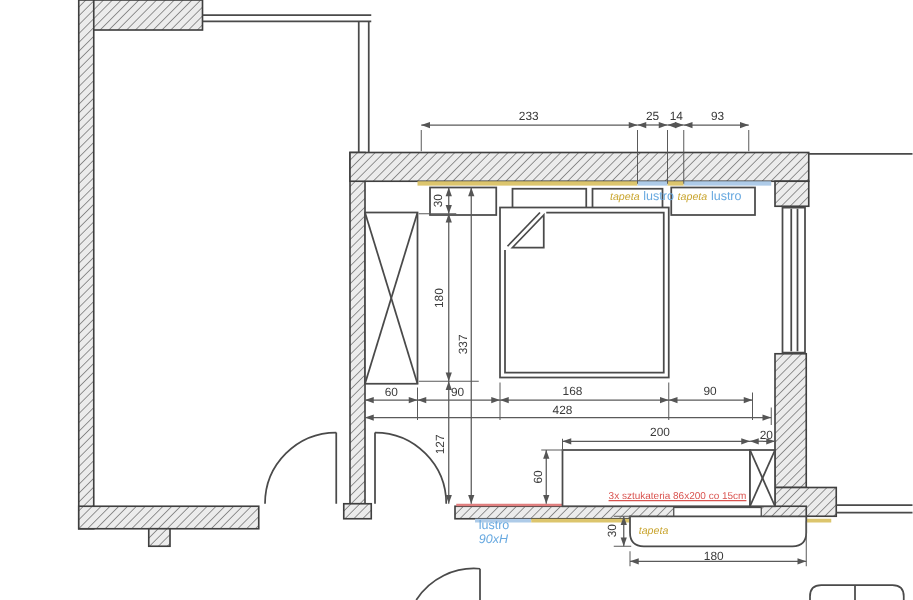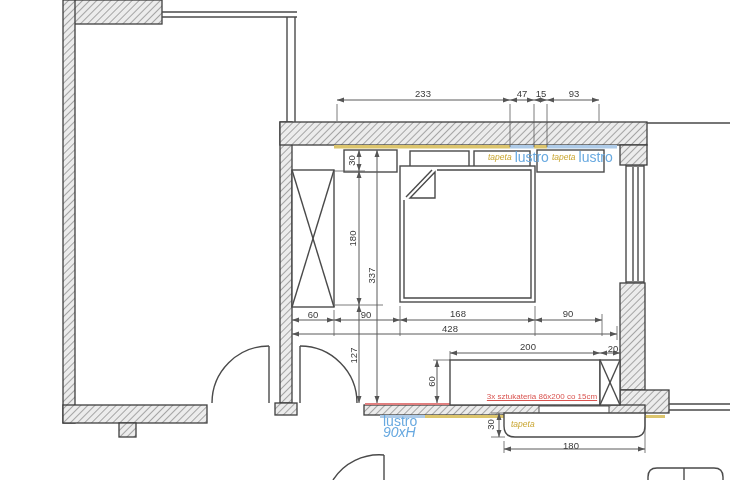--- a/index.html
+++ b/index.html
@@ -3,21 +3,21 @@
 <meta charset="utf-8">
 <style>
   html,body{margin:0;padding:0;background:#fff;}
   #plan{position:relative;width:730px;height:480px;background:#fff;overflow:hidden;
         font-family:"Liberation Sans", sans-serif;margin-left:47px;}
   #plan svg{position:absolute;left:0;top:0;}
   .lbl{position:absolute;font-size:9.5px;color:#3a3a3a;line-height:11px;white-space:nowrap;}
   .ctr{width:34px;text-align:center;}
   .vtext{width:34px;text-align:center;transform:rotate(-90deg);}
   .tapeta{color:#c9a52f;font-size:8.5px;font-style:italic;}
-  .lustro{color:#68a9e0;font-size:14px;}
+  .lustro{color:#68a9e0;font-size:10px;}
   .stucco{color:#d9534f;font-size:8px;text-decoration:underline;}
   .note2{line-height:10.5px;}
   .hb-row{display:flex;gap:3px;}
 </style>
 </head>
 <body>
 
 <div id="plan">
 
 <svg width="730" height="480" viewBox="0 0 730 480">
@@ -152,22 +152,22 @@
     <line x1="403" y1="353" x2="553" y2="353" marker-start="url(#arr)" marker-end="url(#arr)"></line>
     <line x1="553" y1="353" x2="573" y2="353" marker-start="url(#arr)" marker-end="url(#arr)"></line>
     <line x1="390" y1="360" x2="390" y2="403" marker-start="url(#arr)" marker-end="url(#arr)"></line>
 
     <line x1="452" y1="413" x2="452" y2="437" marker-start="url(#arr)" marker-end="url(#arr)"></line>
     <line x1="457" y1="449" x2="598" y2="449" marker-start="url(#arr)" marker-end="url(#arr)"></line>
   </g>
 </svg>
 
 <div class="lbl ctr" style="left:359px;top:88px;">233</div>
-<div class="lbl ctr" style="left:458px;top:88px;">47</div>
-<div class="lbl ctr" style="left:477px;top:88px;">15</div>
+<div class="lbl ctr" style="left:458px;top:88px;">25</div>
+<div class="lbl ctr" style="left:477px;top:88px;">14</div>
 <div class="lbl ctr" style="left:510px;top:88px;">93</div>
 
 <div class="lbl vtext" style="left:287px;top:155px;">30</div>
 <div class="lbl vtext" style="left:288px;top:233px;">180</div>
 <div class="lbl vtext" style="left:289px;top:350px;">127</div>
 <div class="lbl vtext" style="left:307px;top:270px;">337</div>
 
 <div class="lbl ctr" style="left:249px;top:309px;">60</div>
 <div class="lbl ctr" style="left:302px;top:309px;">90</div>
 <div class="lbl ctr" style="left:394px;top:308px;">168</div>

